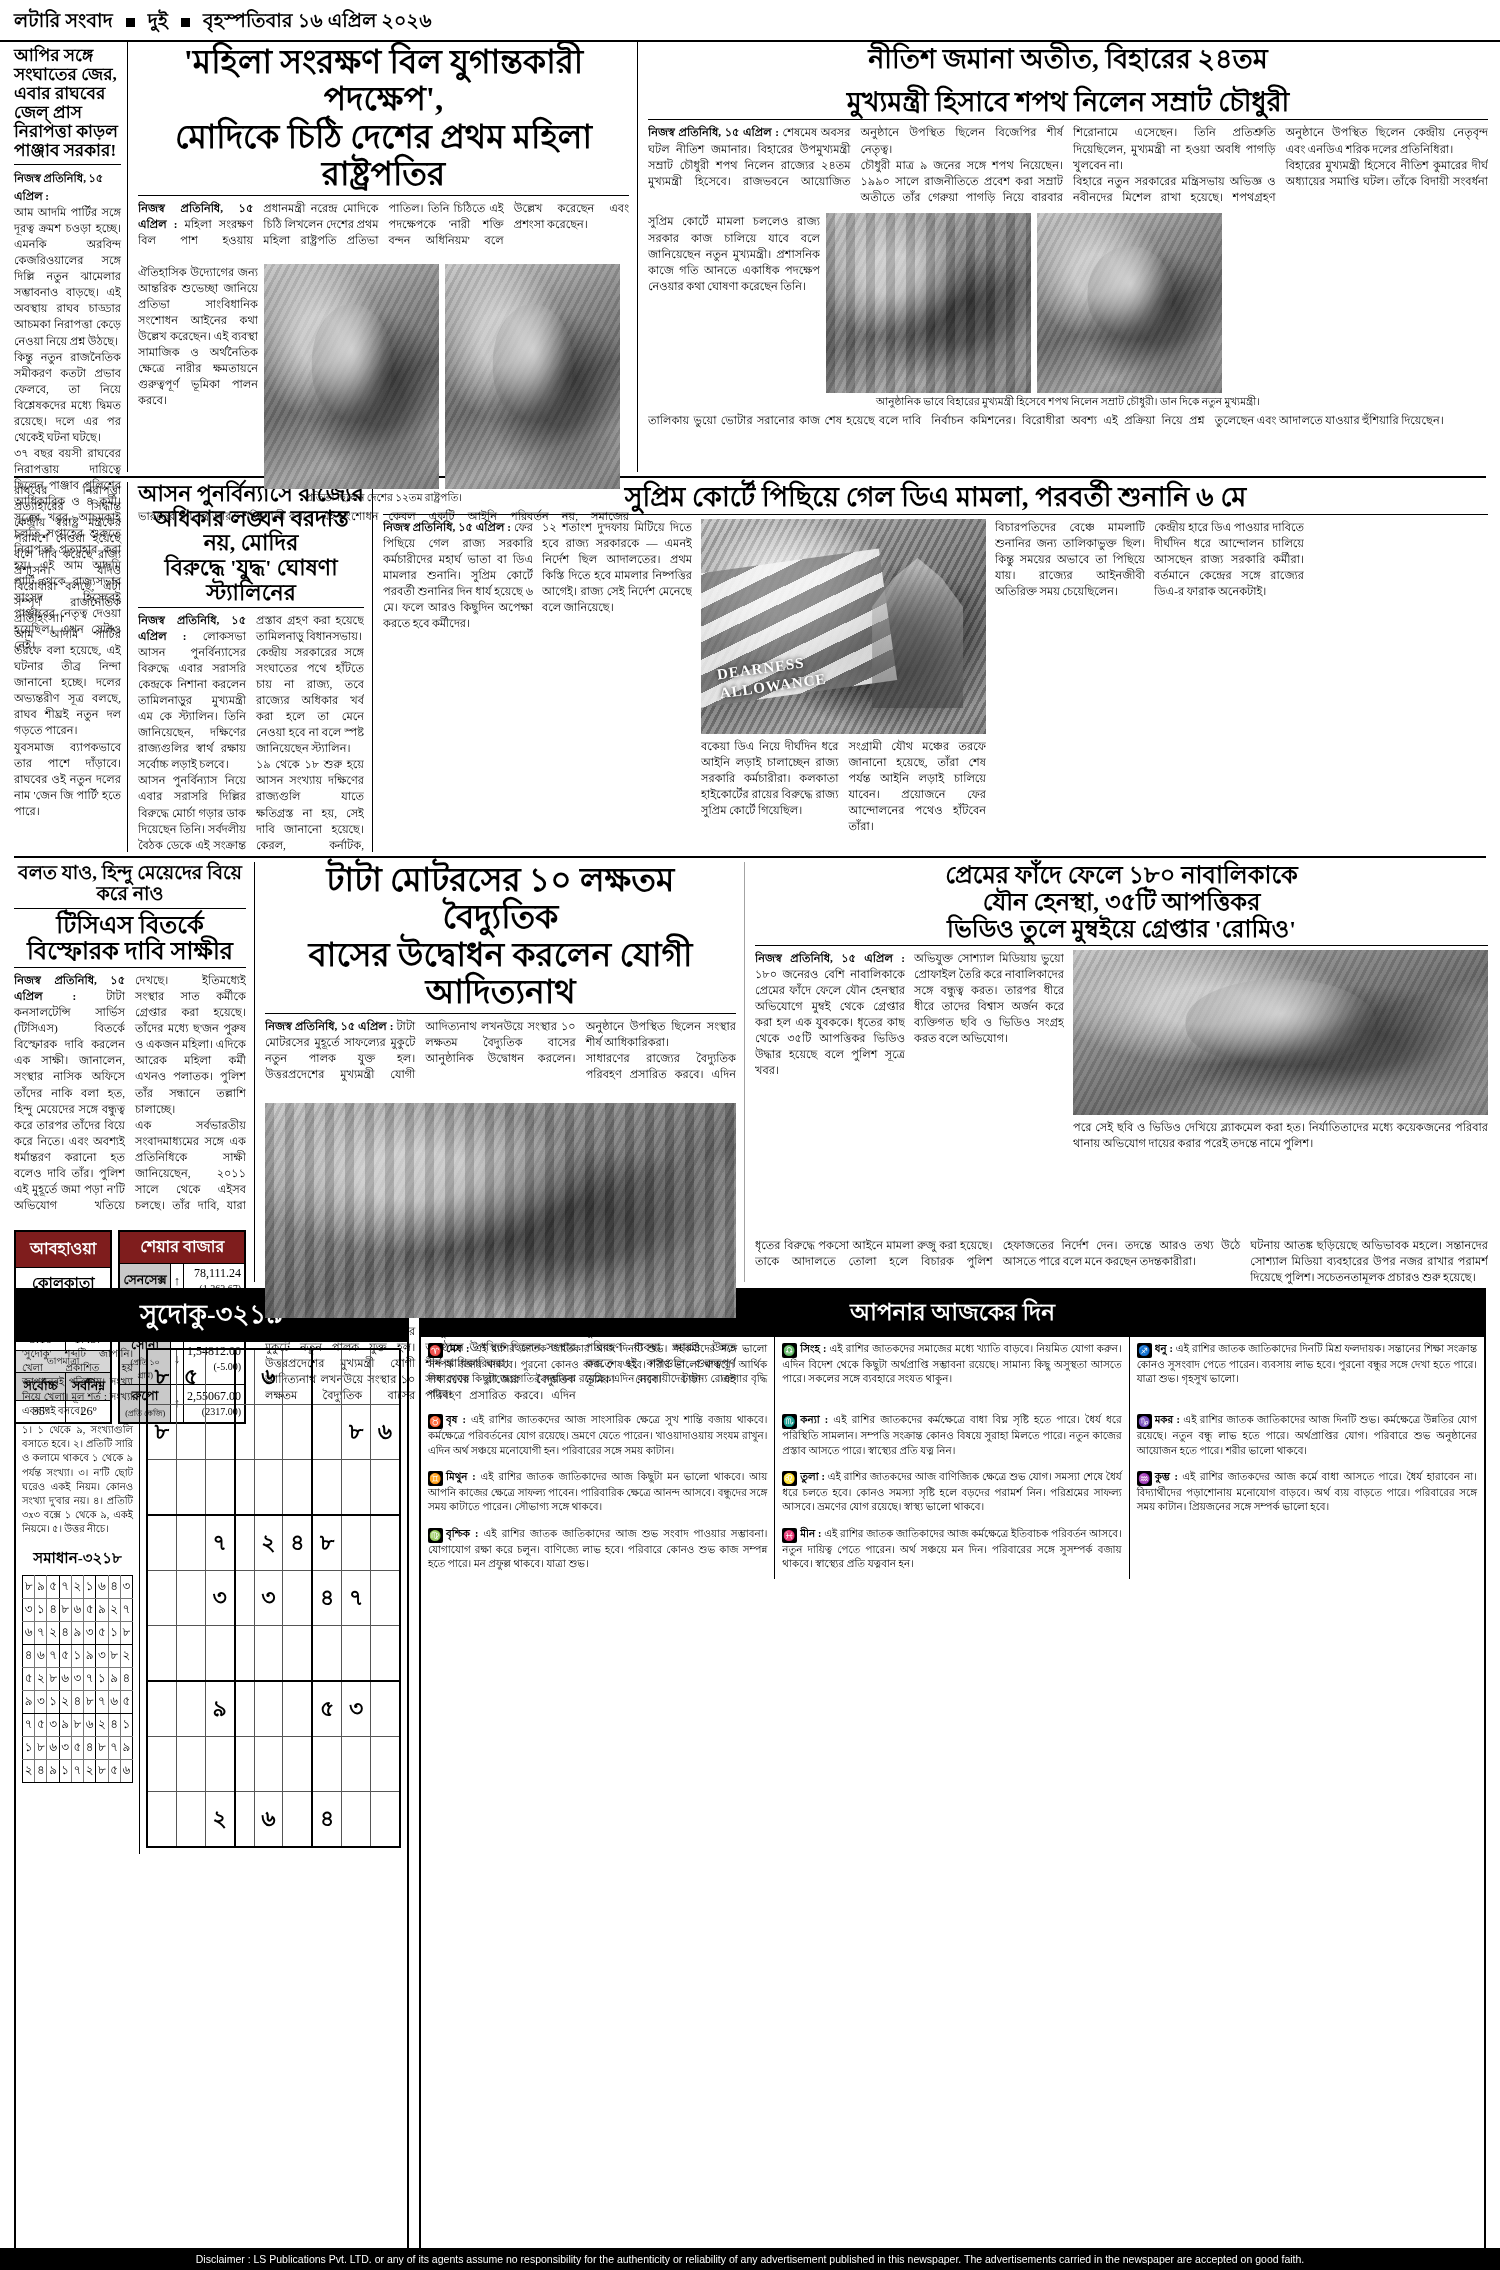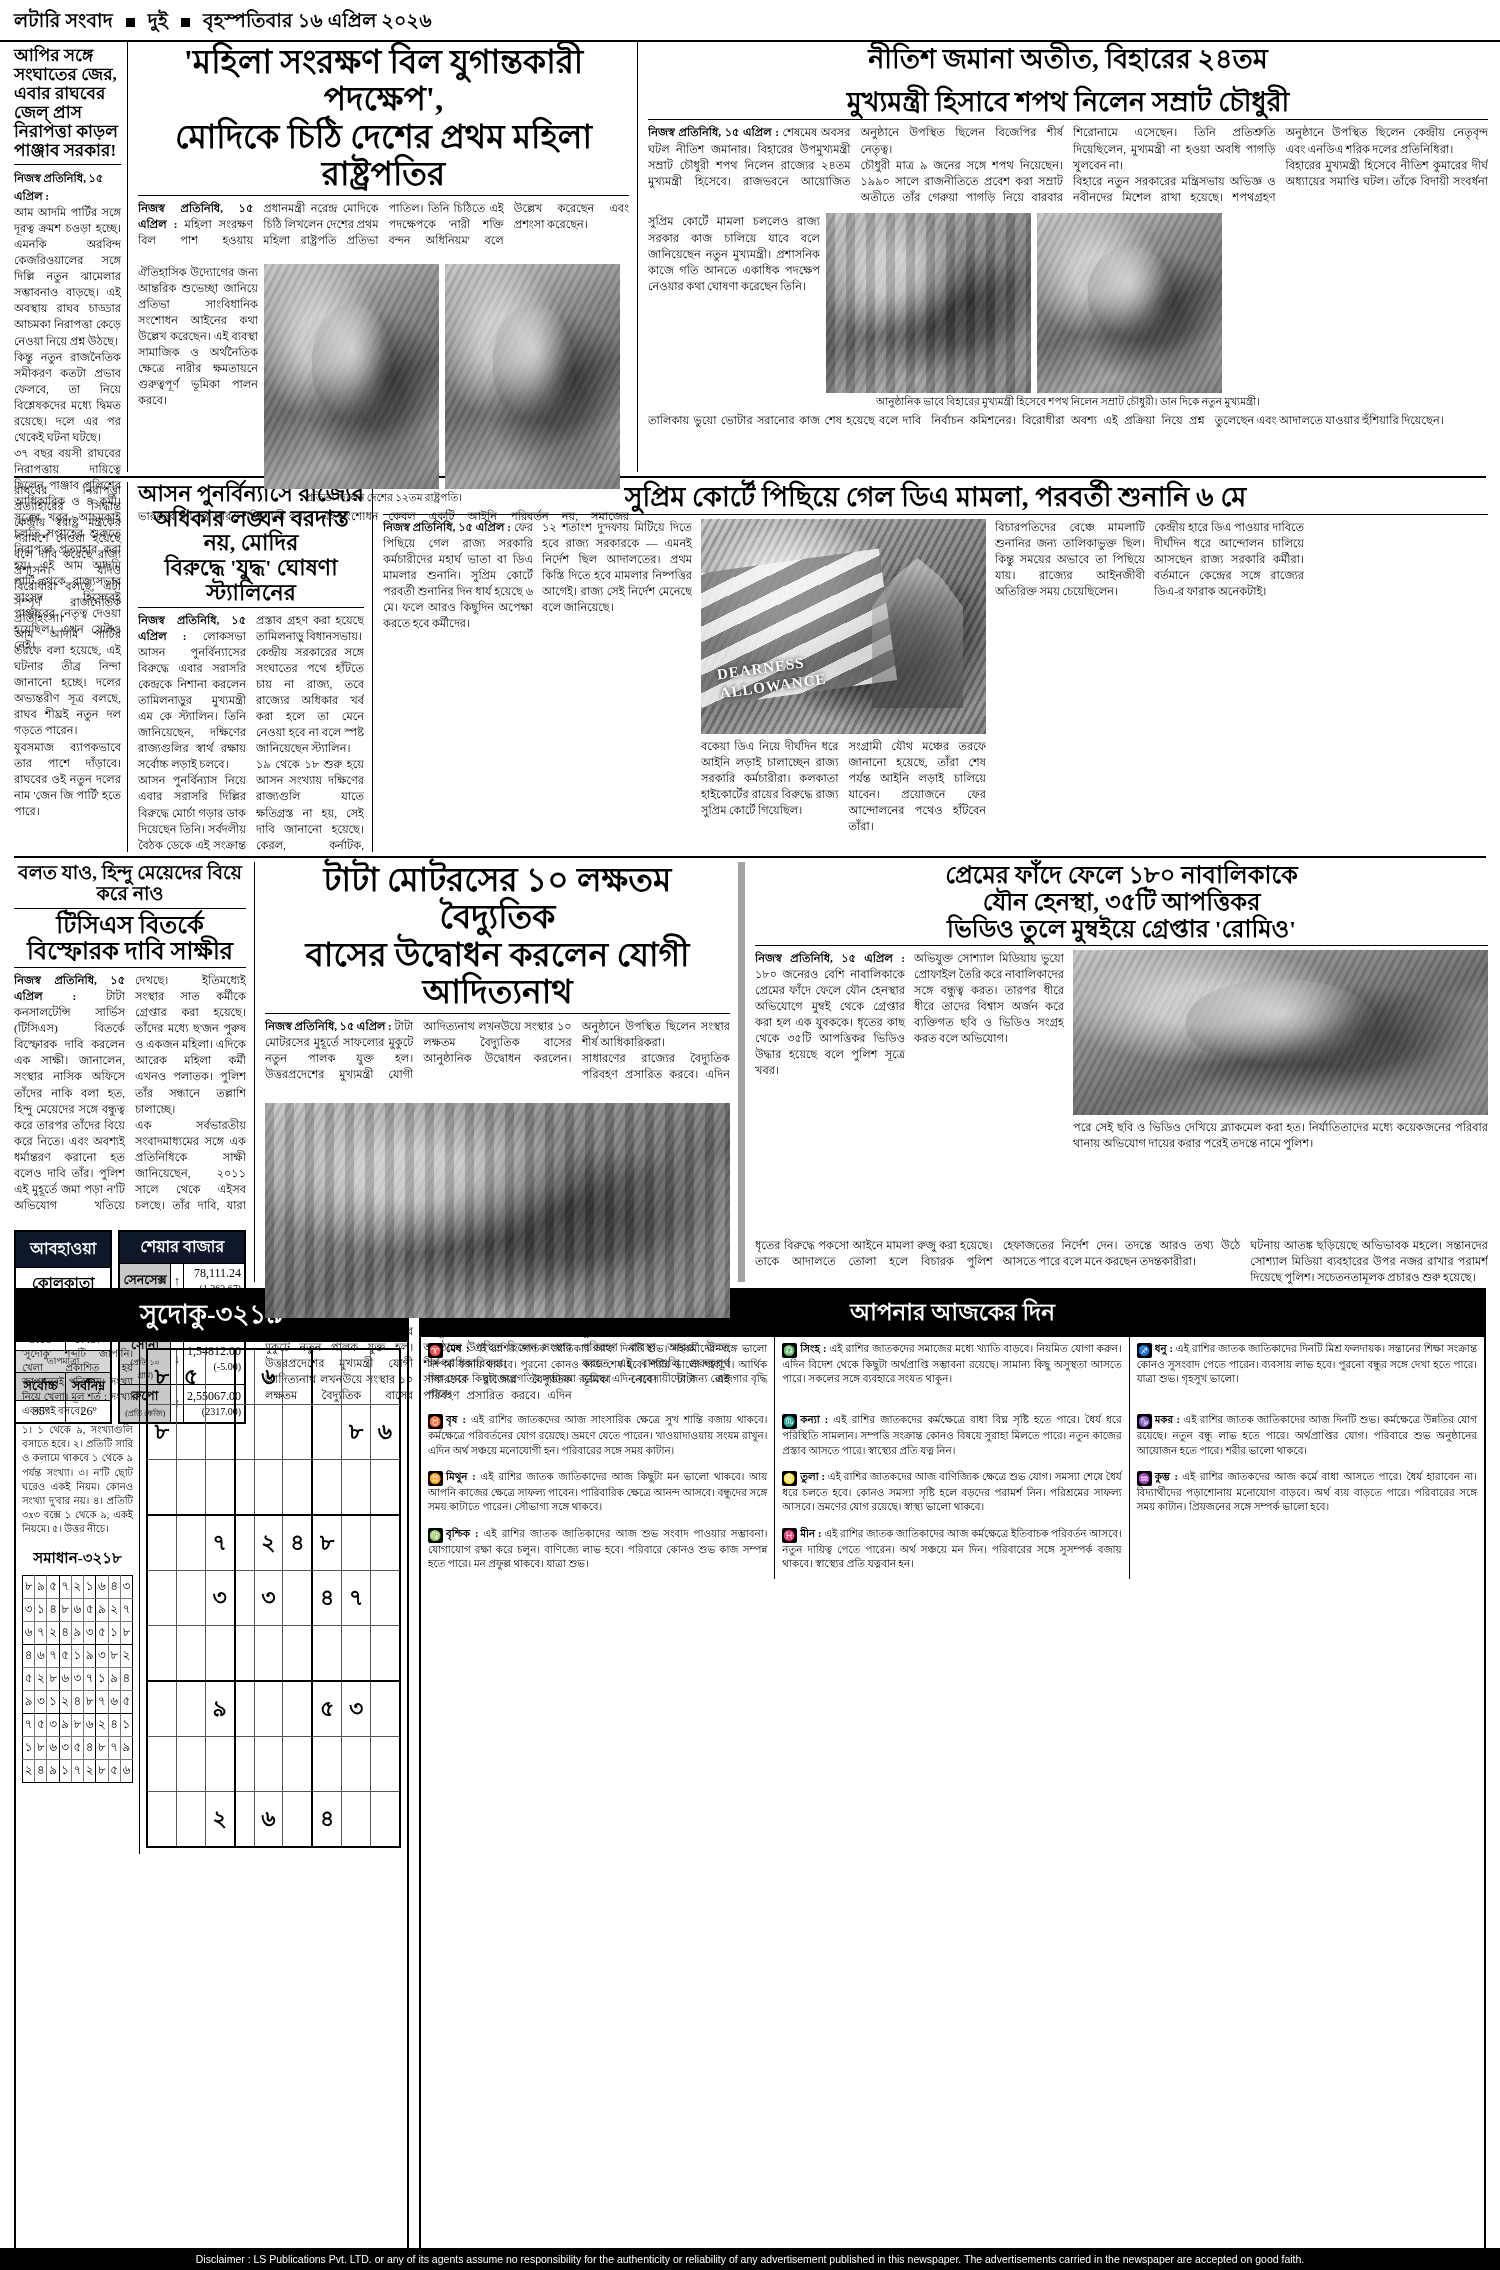--- a/index.html
+++ b/index.html
@@ -72,21 +72,21 @@
   }
   .cap-over{
     position:absolute;left:6%;bottom:18%;color:#fff;font-weight:bold;
     font-size:15px;letter-spacing:1px;text-shadow:0 0 4px #000;
     transform:rotate(-8deg);line-height:1.25;
   }
 
   
   .boxtbl{border:2px solid #000;border-collapse:collapse;width:100%;font-size:12.5px;}
   .boxtbl th,.boxtbl td{border:1px solid #000;text-align:center;padding:2px 3px;}
-  .tbl-head{background:#0f172a;color:#fff;font-weight:bold;font-size:16px;padding:3px 0;}
+  .tbl-head{background:#7f1d1d;color:#fff;font-weight:bold;font-size:16px;padding:3px 0;}
   .tbl-sub{background:#c9c9c9;font-weight:bold;}
 
   
   .sud{border-collapse:collapse;}
   .sud td{width:52px;height:52px;border:1px solid #555;text-align:center;font-size:22px;font-weight:bold;}
   .sud tr:nth-child(3n) td{border-bottom:2.5px solid #000;}
   .sud td:nth-child(3n){border-right:2.5px solid #000;}
   .sud tr:first-child td{border-top:2.5px solid #000;}
   .sud td:first-child{border-left:2.5px solid #000;}
 
@@ -342,21 +342,21 @@
             <td style="text-align:right;font-size:12px;">
               <span>2,55067.00</span><br>
               <span style="font-size:10px;">(2317.00)</span>
             </td>
           </tr>
         </tbody>
           </table>
       </div>
     </div>
 
-    <div style="width:490px;padding:0 8px 0 10px;box-sizing:border-box;border-right:7px solid #a3a3a3;">
+    <div style="width:490px;padding:0 8px 0 10px;box-sizing:border-box;border-right:1px solid #a3a3a3;">
       <div class="hl hl-xl">টাটা মোটরসের ১০ লক্ষতম বৈদ্যুতিক</div>
       <div class="hl hl-xl" style="margin-top:1px;">বাসের উদ্বোধন করলেন যোগী আদিত্যনাথ</div>
       <div class="hdr-rule"></div>
       <div class="cols3" style="height:80px;overflow:hidden;">
         <div class="body-txt"><b>নিজস্ব প্রতিনিধি, ১৫ এপ্রিল :</b>
           <span>টাটা মোটরসের মুহূর্তে সাফল্যের মুকুটে নতুন পালক যুক্ত হল। উত্তরপ্রদেশের মুখ্যমন্ত্রী যোগী আদিত্যনাথ লখনউয়ে সংস্থার ১০ লক্ষতম বৈদ্যুতিক বাসের আনুষ্ঠানিক উদ্বোধন করলেন। অনুষ্ঠানে উপস্থিত ছিলেন সংস্থার শীর্ষ আধিকারিকরা।</span></div>
         <div class="body-txt">সাধারণের রাজ্যের বৈদ্যুতিক পরিবহণ প্রসারিত করবে। এদিন মুখ্যমন্ত্রী এক সরকারি রাজ্যে পরিবহণ ব্যবস্থা আরও উন্নত করতে এই বাসগুলি গুরুত্বপূর্ণ ভূমিকা নেবে। টাটা এই ইকোসিস্টেম গড়ে তুলতে সাহায্য করবে।</div>
 
       </div>
       <div class="photo p-crowd" style="width:100%;height:215px;margin-top:5px;"></div>

